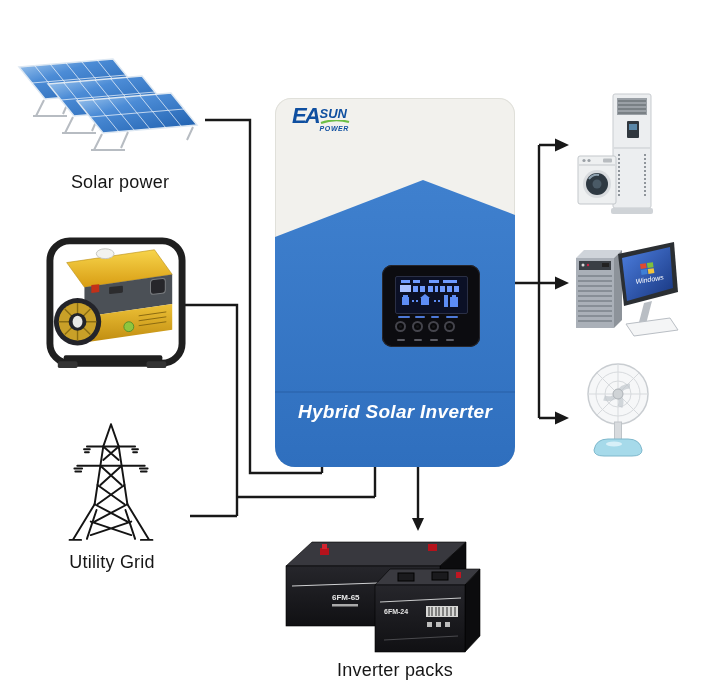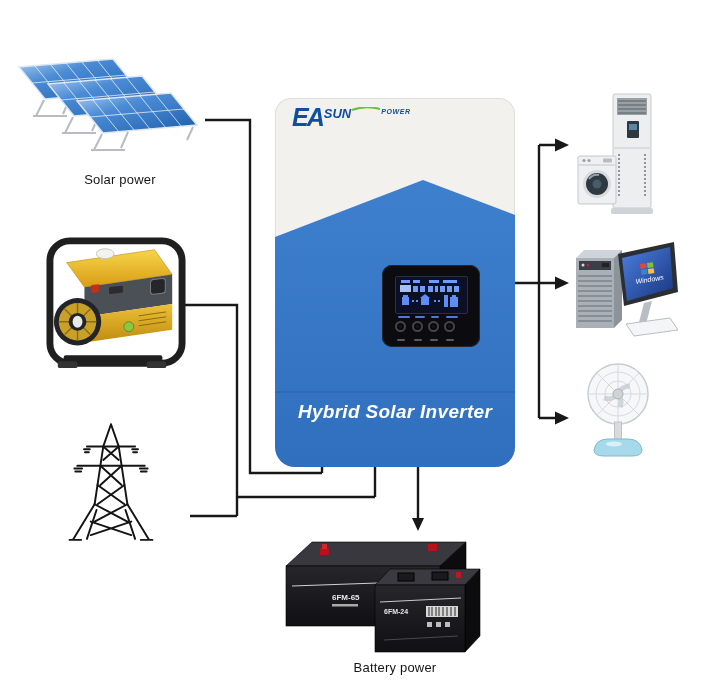--- a/index.html
+++ b/index.html
@@ -2,33 +2,33 @@
 <html><head>
 <meta charset="utf-8">
 <style>
   html,body{margin:0;padding:0;background:#ffffff;}
   #canvas{
     position:relative;width:724px;height:699px;background:#ffffff;overflow:hidden;
     font-family:"Liberation Sans", sans-serif;color:#1a1a1a;
   }
   .abs{position:absolute;}
   .label{
-    position:absolute;text-align:center;font-size:13px;color:#161616;
+    position:absolute;text-align:center;font-size:18px;color:#161616;
     letter-spacing:.2px;
   }
   
   #inverter{
     position:absolute;left:275px;top:98px;width:240px;height:369px;
     background:#F2F1ED;border-radius:16px 16px 20px 20px;overflow:hidden;
     box-shadow:0 0 0 1px #e0e0da inset;
   }
   #inverter svg.face{position:absolute;left:0;top:0;}
   #easun-logo{position:absolute;left:17px;top:7px;display:flex;align-items:flex-start;line-height:1;}
-  #easun-logo .ea{font-size:25px;font-weight:900;font-style:italic;color:#0F4FA0;letter-spacing:-2px;}
-  #easun-logo .col{display:flex;flex-direction:row;margin-left:1px;margin-top:2px;}
+  #easun-logo .ea{font-size:22px;font-weight:900;font-style:italic;color:#0F4FA0;letter-spacing:-2px;}
+  #easun-logo .col{display:flex;flex-direction:column;margin-left:1px;margin-top:2px;}
   #easun-logo .sun{font-size:13px;font-weight:900;font-style:italic;color:#0F4FA0;letter-spacing:0;}
   #easun-logo .power{font-size:7px;font-weight:800;font-style:italic;color:#0F4FA0;letter-spacing:.6px;margin-top:1px;}
   #ctrl-panel{
     position:absolute;left:107px;top:167px;width:98px;height:82px;
     background:#0c0c10;border-radius:10px;box-shadow:0 0 0 1px #26262c inset;
   }
   #lcd{
     position:absolute;left:13px;top:11px;width:71px;height:36px;
     background:#0B1026;border:1px solid #2a2f45;border-radius:2px;
   }
@@ -173,20 +173,21 @@
       <path d="M20 46 H90"></path>
       <path d="M17 49 H25 M18 52 H24 M85 49 H93 M86 52 H92"></path>
       <path d="M44 46 L41 66 M66 46 L69 66 M44 46 L66 66 M66 46 L44 66"></path>
       <path d="M41 66 L38 86 M69 66 L72 86 M41 66 L69 86 M69 66 L41 86"></path>
       <path d="M38 86 L16 122 M72 86 L94 122"></path>
       <path d="M40 92 L30 122 M70 92 L80 122"></path>
       <path d="M38 86 L72 104 M72 86 L38 104 M34 104 L76 118 M76 104 L34 118"></path>
       <path d="M12 123 H24 M86 123 H98"></path>
     </g>
   </svg>
+  <div class="label" style="left:32px;top:552px;width:160px">Utility Grid</div>
 
   <div id="inverter">
     <svg class="face" width="240" height="369">
       <defs>
         <linearGradient id="ib" x1="0" y1="0" x2="0" y2="1">
           <stop offset="0" stop-color="#3F80CE"></stop>
             <stop offset="1" stop-color="#2F6FBE"></stop>
         </linearGradient>
       </defs>
       <polygon points="0,139 148,82 240,117 240,369 0,369" fill="url(#ib)"></polygon>
@@ -374,15 +375,15 @@
         </g>
       <g fill="#bdbdbd">
           <rect x="147" y="94" width="5" height="5"></rect>
           <rect x="156" y="94" width="5" height="5"></rect>
           <rect x="165" y="94" width="5" height="5"></rect>
         </g>
       <line x1="104" y1="112" x2="178" y2="108" stroke="#4a4a4e" stroke-width="1"></line>
     </g>
   </svg>
 
-  <div class="label" style="left:304px;top:660px;width:182px">Battery power</div>
+  <div class="label" style="left:304px;top:660px;width:182px">Inverter packs</div>
 
 </div>
 
 </body></html>

